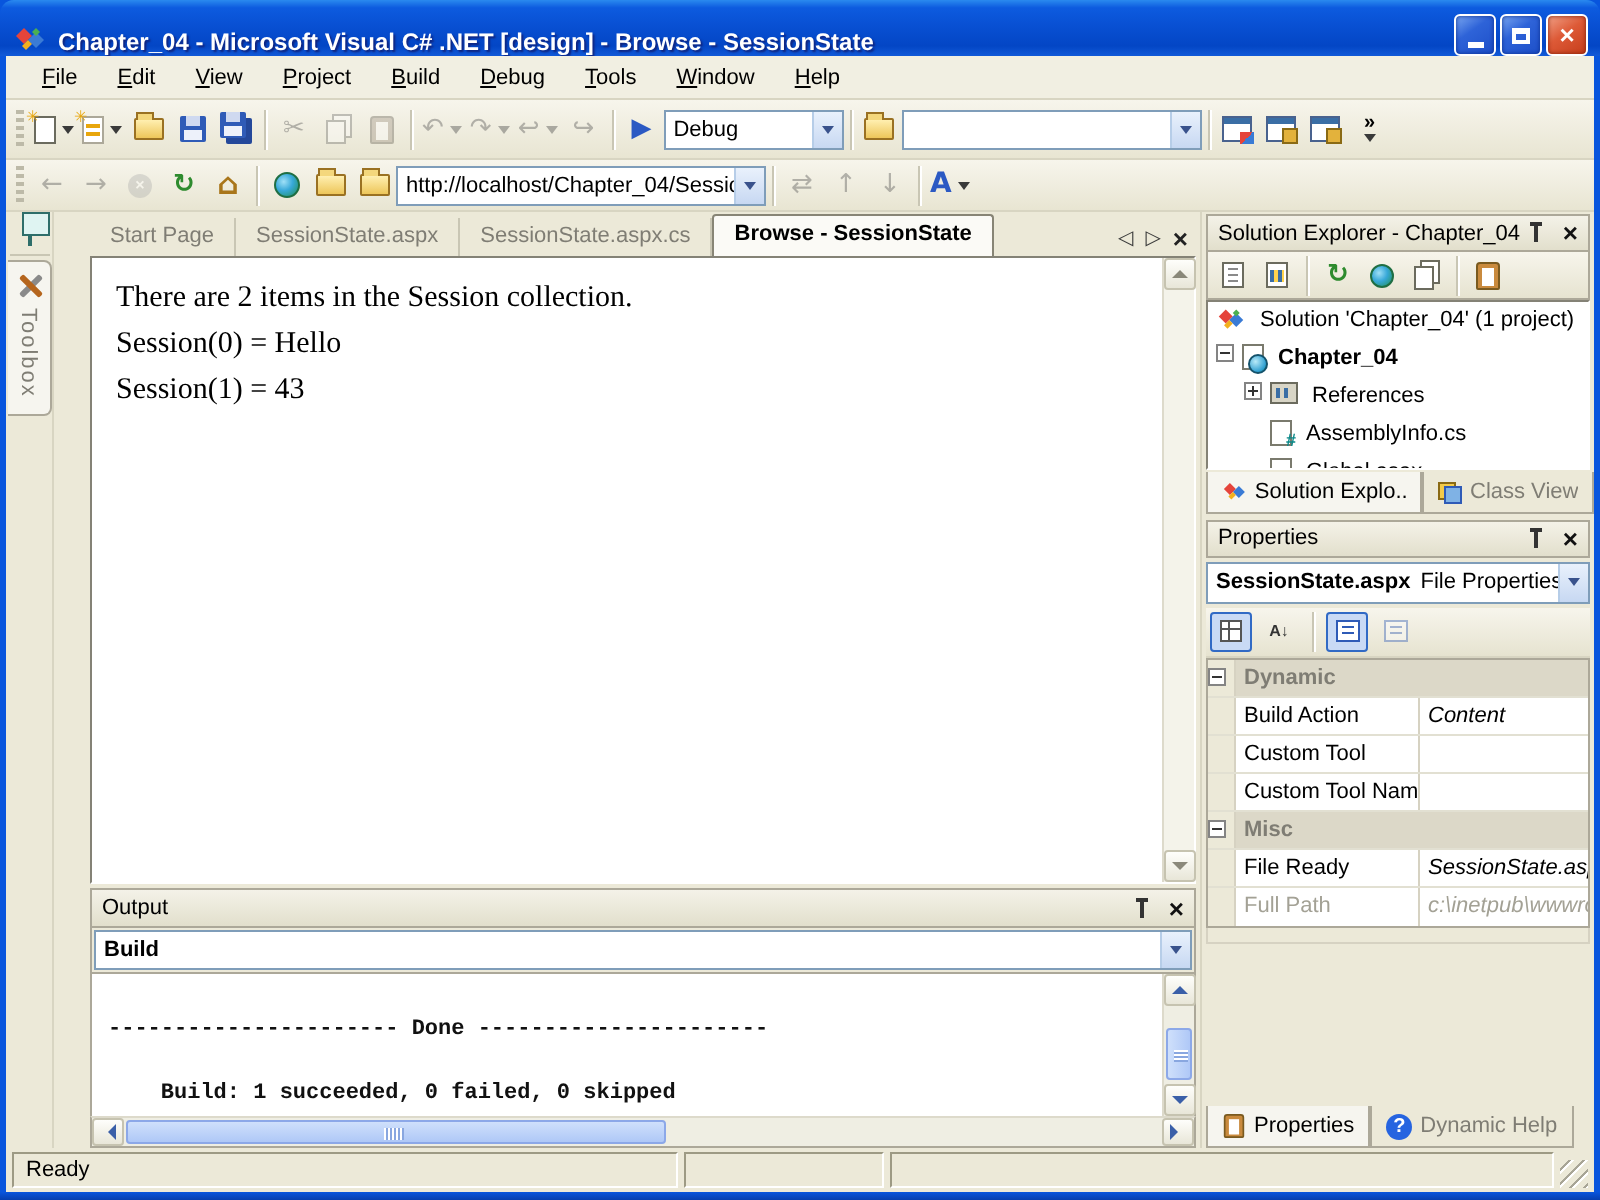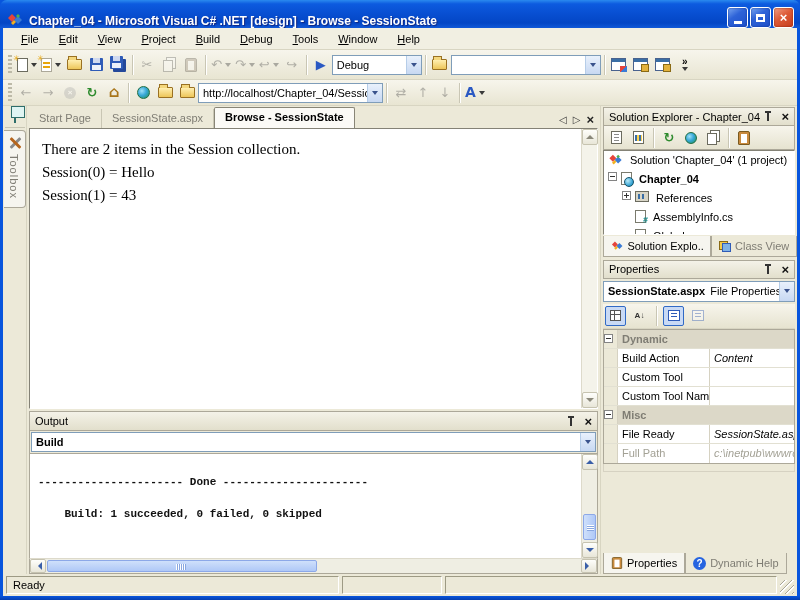--- a/index.html
+++ b/index.html
@@ -91,21 +91,21 @@
   .strip-sep { width:20px; height:1px; background:#C9C6B4; margin:2px 0; }
   .toolbox-tab { width:22px; padding:5px 0 8px 0; background:#F6F5EF; border:1px solid #ACA899; border-left:none;
     border-radius:0 4px 4px 0; display:flex; flex-direction:column; align-items:center; gap:5px; }
   .i-tools { width:13px; height:13px; position:relative; }
   .i-tools::before, .i-tools::after { content:""; position:absolute; left:6px; top:0; width:3px; height:14px; border-radius:1px; }
   .i-tools::before { background:#8A8A8A; transform:rotate(45deg); }
   .i-tools::after  { background:#B5651D; transform:rotate(-45deg); }
   .vtext { writing-mode:vertical-rl; color:#7F7D74; font-size:11px; letter-spacing:1px; }
 
   
-  .center { flex:1; display:flex; flex-direction:column; min-width:0; border-right:1px solid #D8D5C2; }
+  .center { flex:1; display:flex; flex-direction:column; min-width:0; border-right:1px solid #D8D5C2;margin-left:16px; }
 
   .tabbar { height:22px; flex:none; display:flex; align-items:flex-end; background:#ECE9D8; padding:0 2px; }
   .doctab { padding:3px 10px 4px 10px; color:#7F7D74; white-space:nowrap; border-right:1px solid #C9C6B4; }
   .doctab.active { background:#FBFAF6; color:#000; font-weight:bold; border:1px solid #888576; border-bottom:none;
     border-radius:2px 2px 0 0; padding-bottom:5px; }
   .tab-nav { margin-left:auto; display:flex; align-items:center; gap:6px; padding:0 4px 3px 0; }
   .tab-nav .g { font-size:10px; color:#3A3A3A; }
   .tab-nav .x { font-size:13px; font-weight:bold; color:#222; line-height:11px; }
 
   .browse-wrap { flex:1; display:flex; min-height:0; border:1px solid; border-color:#848276 #FFFFFF #FFFFFF #848276; margin:0 2px; background:#fff; }
@@ -115,21 +115,21 @@
     display:flex; align-items:center; justify-content:center; }
   .chev { width:0; height:0; border-left:4px solid transparent; border-right:4px solid transparent; }
   .chev.up { border-bottom:4px solid #8A887A; }
   .chev.dn { border-top:4px solid #8A887A; }
   .chev.bl.up { border-bottom-color:#3A5FA8; }
   .chev.bl.dn { border-top-color:#3A5FA8; }
   .chev.lt { border-top:4px solid transparent; border-bottom:4px solid transparent; border-right:4px solid #3A5FA8; }
   .chev.rt { border-top:4px solid transparent; border-bottom:4px solid transparent; border-left:4px solid #3A5FA8; }
 
   
-  .output { flex:none; height:163px; display:flex; flex-direction:column; margin:2px 2px 0 2px; }
+  .output { flex:none; height:130px; display:flex; flex-direction:column; margin:2px 2px 0 2px; }
   .pane-cap { height:19px; flex:none; display:flex; align-items:center; padding:0 5px;
     background:linear-gradient(180deg,#F4F2E8,#E2DFCC); border:1px solid #ACA899; border-bottom:none; }
   .pane-cap .cap-title { flex:1; }
   .pin { width:10px; height:11px; position:relative; margin-right:8px; }
   .pin::before { content:""; position:absolute; left:2px; top:0; width:6px; height:2px; background:#333; }
   .pin::after { content:""; position:absolute; left:4px; top:2px; width:2px; height:8px; background:#333; }
   .cap-x { font-size:13px; font-weight:bold; line-height:11px; color:#111; }
   .out-combo-row { flex:none; border:1px solid #ACA899; border-bottom:none; background:#ECE9D8; padding:1px; }
   .out-combo-row .combo { height:20px; }
   .out-combo-row .cval { font-weight:bold; }
@@ -404,20 +404,21 @@
         <div class="toolbox-tab">
           <span class="i-tools"></span>
           <span class="vtext">Toolbox</span>
         </div>
       </div>
 
       <div class="center">
         <div class="tabbar">
           <span class="doctab">Start Page</span>
           <span class="doctab">SessionState.aspx</span>
+          <span class="doctab">SessionState.aspx.cs</span>
           <span class="doctab active">Browse - SessionState</span>
           <span class="tab-nav">
             <span class="g">◁</span>
             <span class="g">▷</span>
             <span class="x">×</span>
           </span>
         </div>
 
         <div class="browse-wrap">
           <div class="browse">

